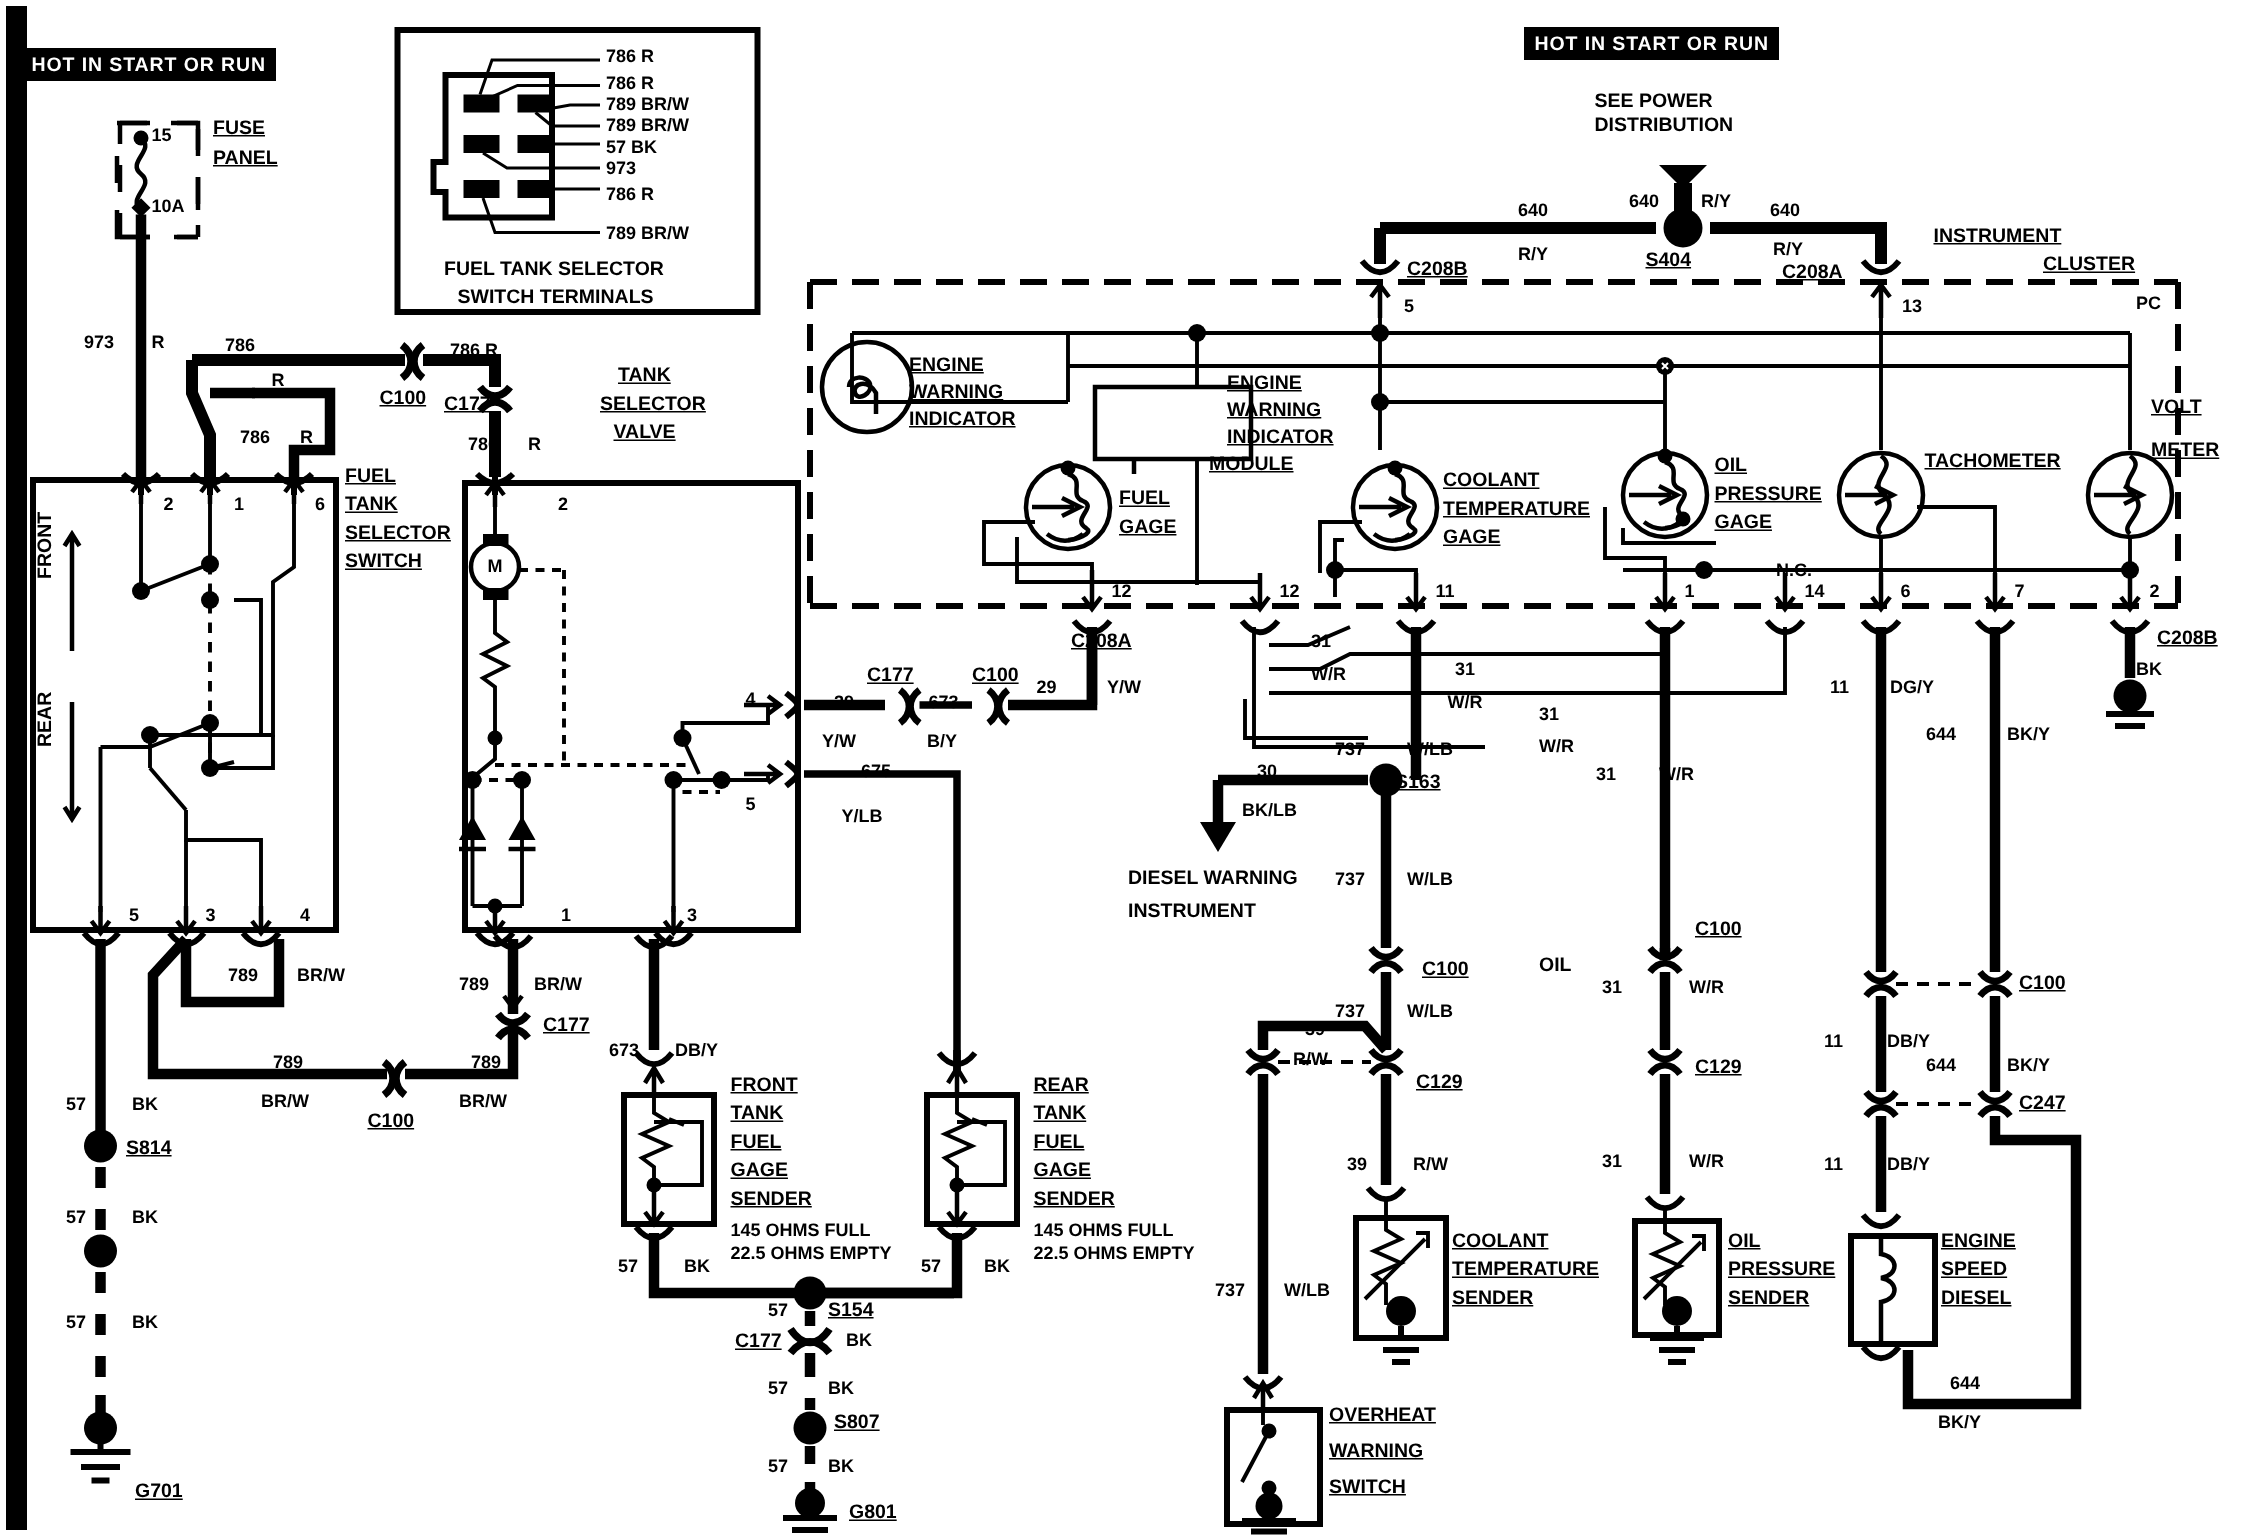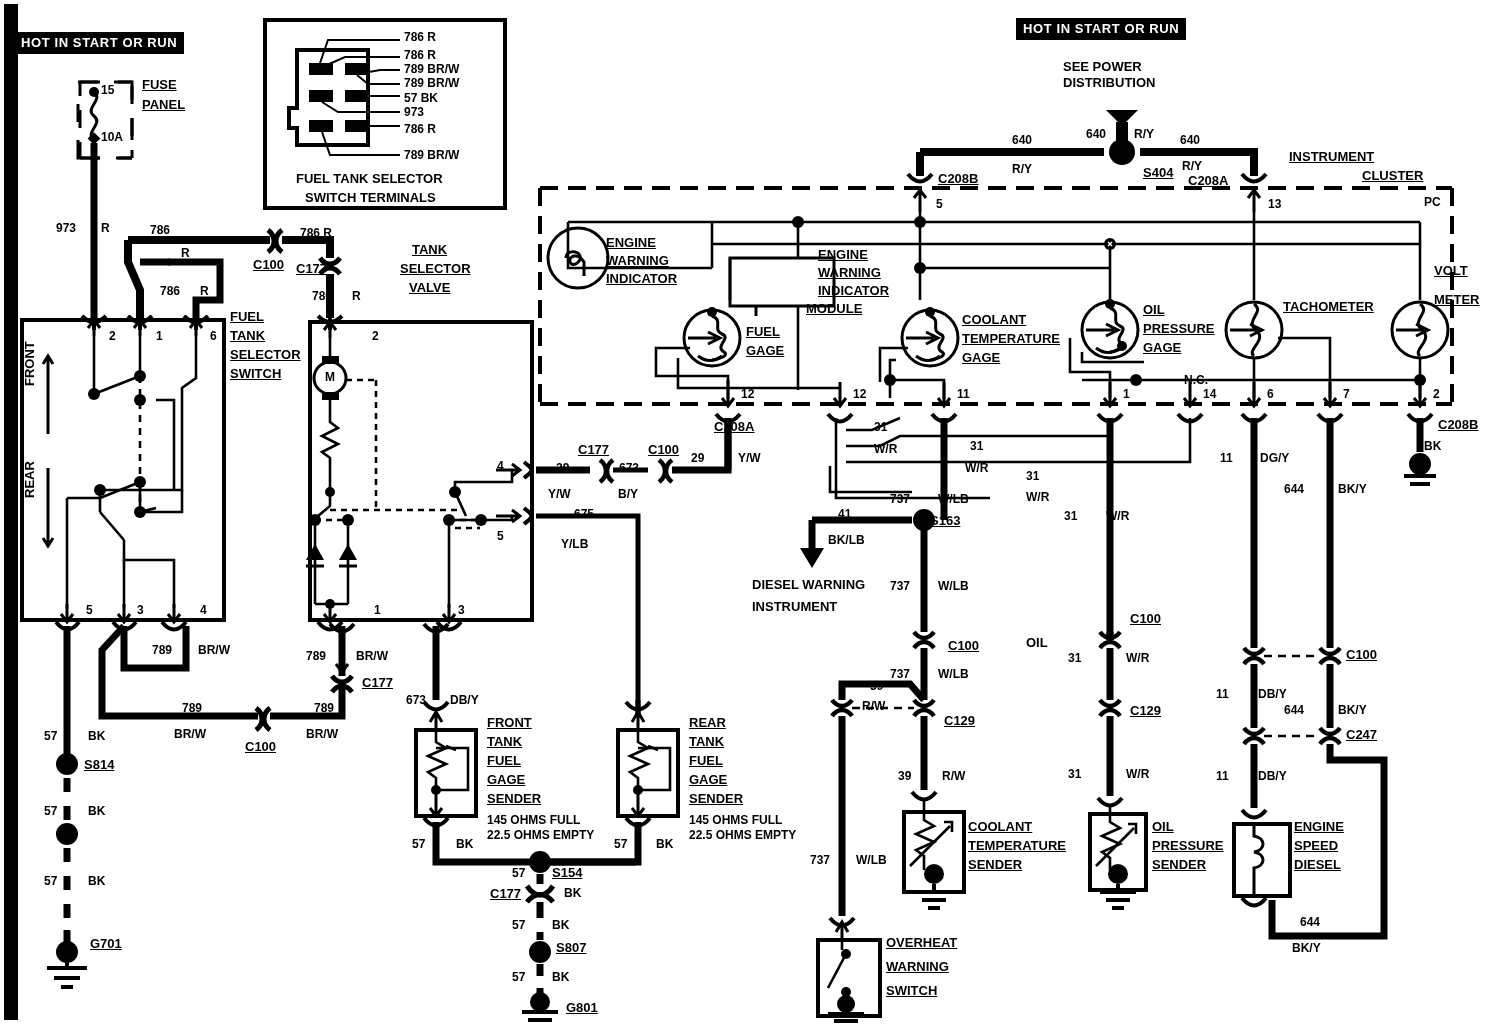--- a/index.html
+++ b/index.html
@@ -621,21 +621,21 @@
 <div class="lbl t11" style="left:356px;top:650px;">BR/W</div>
 <div class="lbl t12 u" style="left:362px;top:676px;">C177</div>
 
 <div class="lbl t11" style="left:44px;top:730px;">57</div>
 <div class="lbl t11" style="left:88px;top:730px;">BK</div>
 <div class="lbl t12 u" style="left:84px;top:758px;">S814</div>
 <div class="lbl t11" style="left:44px;top:805px;">57</div>
 <div class="lbl t11" style="left:88px;top:805px;">BK</div>
 <div class="lbl t11" style="left:44px;top:875px;">57</div>
 <div class="lbl t11" style="left:88px;top:875px;">BK</div>
-<div class="lbl t12 u" style="left:90px;top:937px;">G701</div>
+<div class="lbl t12 u" style="left:90px;top:987px;">G701</div>
 
 <div class="lbl t11" style="left:406px;top:694px;">673</div>
 <div class="lbl t11" style="left:450px;top:694px;">DB/Y</div>
 <div class="lbl t12 u" style="left:487px;top:716px;">FRONT</div>
 <div class="lbl t12 u" style="left:487px;top:735px;">TANK</div>
 <div class="lbl t12 u" style="left:487px;top:754px;">FUEL</div>
 <div class="lbl t12 u" style="left:487px;top:773px;">GAGE</div>
 <div class="lbl t12 u" style="left:487px;top:792px;">SENDER</div>
 <div class="lbl t11" style="left:487px;top:814px;">145 OHMS FULL</div>
 <div class="lbl t11" style="left:487px;top:829px;">22.5 OHMS EMPTY</div>
@@ -673,21 +673,21 @@
 <div class="lbl t11" style="left:738px;top:452px;">Y/W</div>
 <div class="lbl t11" style="left:574px;top:508px;">675</div>
 <div class="lbl t11" style="left:561px;top:538px;">Y/LB</div>
 
 <div class="lbl t12 ctr" style="left:1063px;top:60px;">SEE POWER</div>
 <div class="lbl t12 ctr" style="left:1063px;top:76px;">DISTRIBUTION</div>
 <div class="lbl t11" style="left:1012px;top:134px;">640</div>
 <div class="lbl t11" style="left:1012px;top:163px;">R/Y</div>
 <div class="lbl t11" style="left:1086px;top:128px;">640</div>
 <div class="lbl t11" style="left:1134px;top:128px;">R/Y</div>
-<div class="lbl t12 u" style="left:1143px;top:166px;">S404</div>
+<div class="lbl t12 u" style="left:1097px;top:166px;">S404</div>
 <div class="lbl t11" style="left:1180px;top:134px;">640</div>
 <div class="lbl t11" style="left:1182px;top:160px;">R/Y</div>
 <div class="lbl t12 u" style="left:938px;top:172px;">C208B</div>
 <div class="lbl t12 u" style="left:1188px;top:174px;">C208A</div>
 <div class="lbl t11" style="left:936px;top:198px;">5</div>
 <div class="lbl t11" style="left:1268px;top:198px;">13</div>
 <div class="lbl t12 u" style="left:1289px;top:150px;">INSTRUMENT</div>
 <div class="lbl t12 u" style="left:1362px;top:169px;text-align:center;">CLUSTER</div>
 <div class="lbl t11" style="left:1424px;top:196px;">PC</div>
 
@@ -731,21 +731,21 @@
 <div class="lbl t11" style="left:1026px;top:491px;">W/R</div>
 <div class="lbl t11" style="left:890px;top:493px;">737</div>
 <div class="lbl t11" style="left:938px;top:493px;">W/LB</div>
 <div class="lbl t11" style="left:1064px;top:510px;">31</div>
 <div class="lbl t11" style="left:1106px;top:510px;">W/R</div>
 <div class="lbl t11" style="left:1220px;top:452px;">11</div>
 <div class="lbl t11" style="left:1260px;top:452px;">DG/Y</div>
 <div class="lbl t11" style="left:1284px;top:483px;">644</div>
 <div class="lbl t11" style="left:1338px;top:483px;">BK/Y</div>
 
-<div class="lbl t11" style="left:838px;top:508px;">41</div>
+<div class="lbl t11" style="left:838px;top:508px;">30</div>
 <div class="lbl t11" style="left:828px;top:534px;">BK/LB</div>
 <div class="lbl t12 u" style="left:930px;top:514px;">S163</div>
 <div class="lbl t12" style="left:752px;top:578px;">DIESEL WARNING</div>
 <div class="lbl t12" style="left:752px;top:600px;">INSTRUMENT</div>
 
 <div class="lbl t11" style="left:890px;top:580px;">737</div>
 <div class="lbl t11" style="left:938px;top:580px;">W/LB</div>
 <div class="lbl t12 u" style="left:948px;top:639px;">C100</div>
 <div class="lbl t11" style="left:890px;top:668px;">737</div>
 <div class="lbl t11" style="left:938px;top:668px;">W/LB</div>

